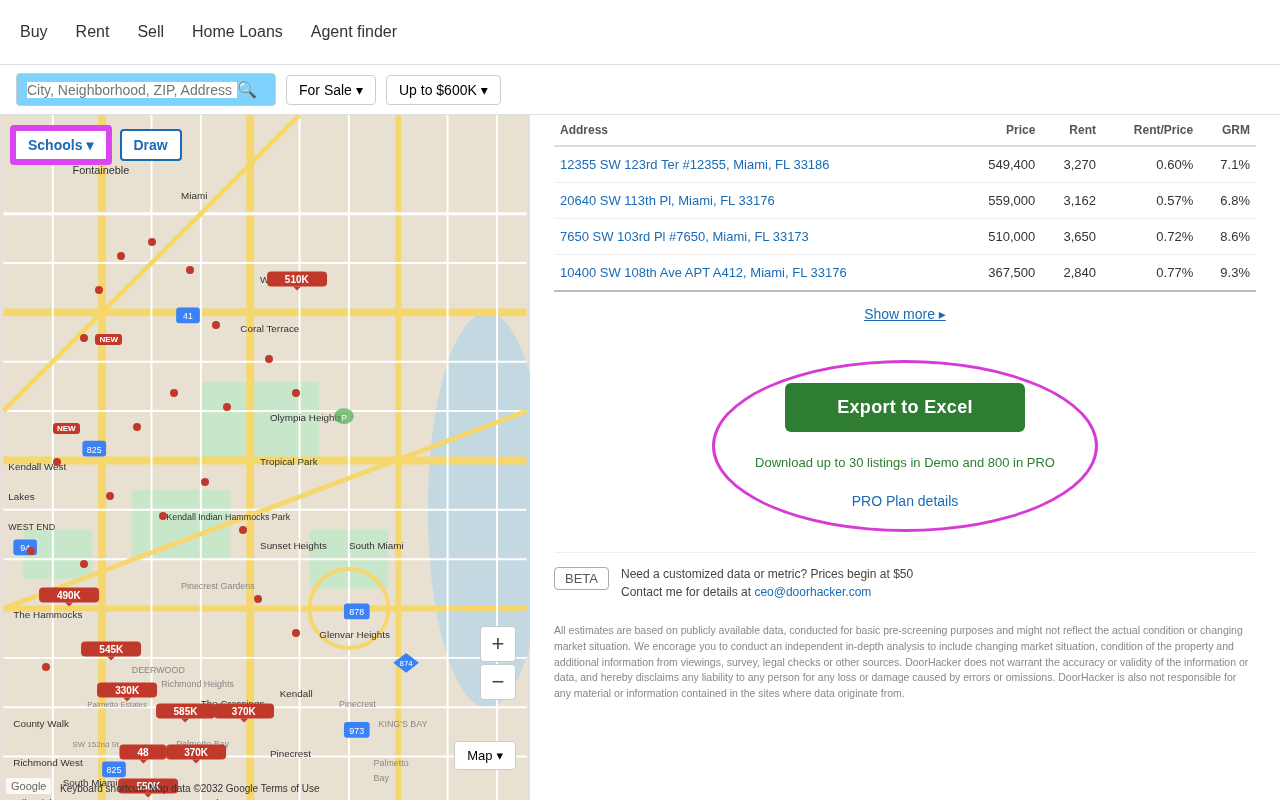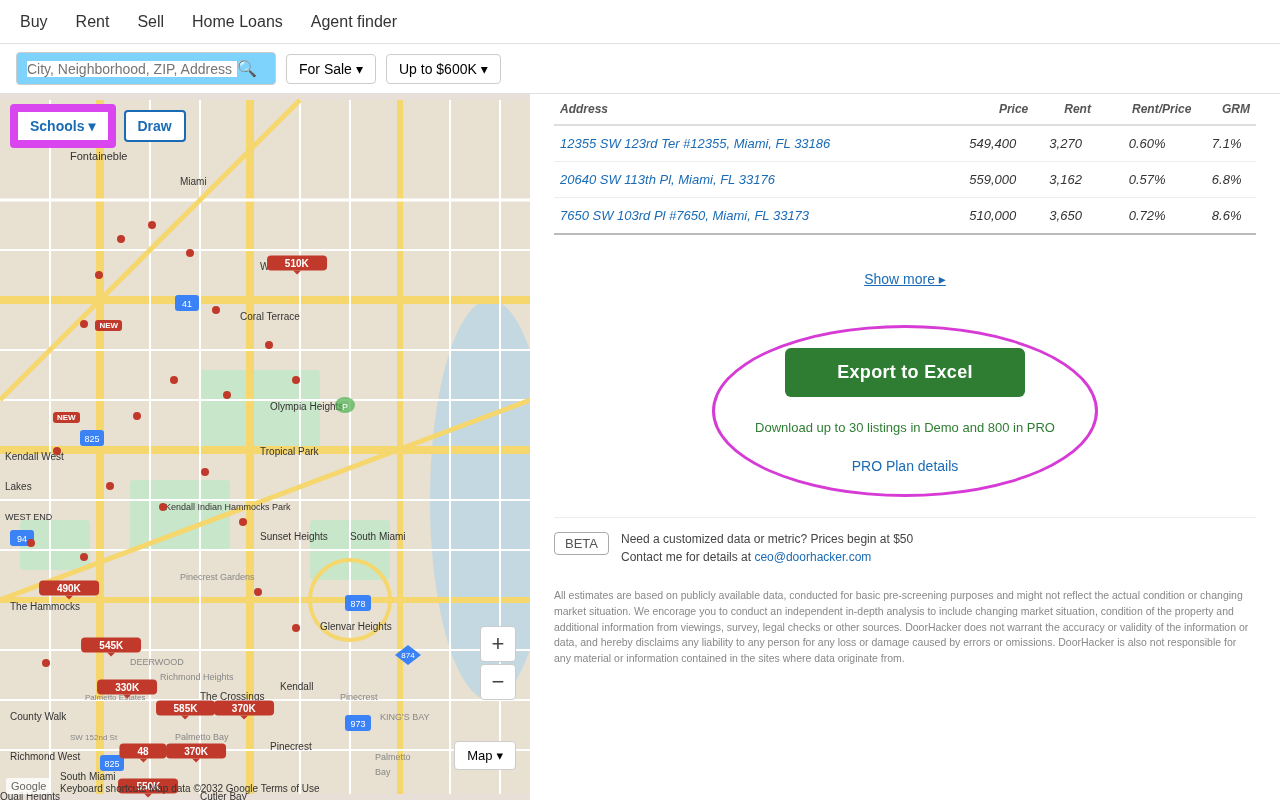--- a/index.html
+++ b/index.html
@@ -1,20 +1,20 @@
 <!DOCTYPE html>
 <html><head>
   <meta charset="utf-8">
   <style>
     * { box-sizing: border-box; margin: 0; padding: 0; }
     body { font-family: Arial, sans-serif; width: 1280px; height: 800px; overflow: hidden; display: flex; flex-direction: column; background: #fff; }
 
     
     .top-nav {
-      display: flex; align-items: center; padding: 0 20px; height: 44px;
+      display: flex; align-items: center; padding: 0 20px; height: 65px;
       border-bottom: 1px solid #e0e0e0; background: #fff; flex-shrink: 0;
     }
     .nav-item {
       margin-right: 28px; font-size: 16px; color: #333; cursor: pointer; font-weight: 500;
     }
 
     
     .search-row {
       display: flex; align-items: center; padding: 8px 16px; background: #fff;
       border-bottom: 1px solid #e0e0e0; flex-shrink: 0; gap: 10px; height: 50px;
@@ -42,21 +42,21 @@
     .map-side {
       flex: 0 0 530px; position: relative; overflow: hidden; background: #e8e0d8;
     }
 
     
     .map-overlay-controls {
       position: absolute; top: 10px; left: 10px; right: 10px;
       display: flex; gap: 8px; align-items: center; justify-content: flex-start;
     }
     .schools-btn {
-      background: #fff; border: 8px solid #d946ef; border-radius: 4px;
+      background: #fff; border: 6px solid #d946ef; border-radius: 4px;
       padding: 6px 12px; font-size: 14px; font-weight: bold; color: #1a6bb5;
       cursor: pointer; display: flex; align-items: center; gap: 4px;
     }
     .draw-btn {
       background: #fff; border: 2px solid #1a6bb5; border-radius: 4px;
       padding: 6px 12px; font-size: 14px; font-weight: bold; color: #1a6bb5;
       cursor: pointer;
     }
 
     .map-zoom-controls {
@@ -97,29 +97,29 @@
       position: absolute; bottom: 6px; left: 60px; right: 80px;
       font-size: 10px; color: #333;
     }
 
     
     .right-panel {
       flex: 1; overflow-y: auto; padding: 0 24px 20px 24px; background: #fff;
     }
 
     
-    .data-table { width: 100%; border-collapse: collapse; margin-bottom: 22px; font-style: italic; }
+    .data-table { width: 100%; border-collapse: collapse; margin-bottom: 0; }
     .data-table thead th {
       font-size: 12px; color: #555; font-weight: 600; padding: 8px 6px;
       border-bottom: 2px solid #ddd; text-align: right; white-space: nowrap;
     }
     .data-table thead th:first-child { text-align: left; }
     .data-table tbody td {
       padding: 10px 6px; font-size: 13px; color: #333;
-      border-bottom: 1px solid #eee; text-align: center;
+      border-bottom: 1px solid #eee; text-align: right;
     }
     .data-table tbody td:first-child { text-align: left; }
     .data-table tbody tr:last-child td { border-bottom: 2px solid #bbb; }
     .listing-link { color: #1a6bb5; text-decoration: none; font-size: 13px; }
 
     .show-more {
       text-align: center; padding: 14px 0 18px; cursor: pointer; color: #1a6bb5;
       font-size: 14px; display: block; width: 100%;
     }
 
@@ -371,20 +371,27 @@
       <td>0.57%</td>
       <td>6.8%</td>
     </tr>
           <tr>
       <td><a href="#" class="listing-link">7650 SW 103rd Pl #7650, Miami, FL 33173</a></td>
       <td>510,000</td>
       <td>3,650</td>
       <td>0.72%</td>
       <td>8.6%</td>
     </tr>
+          <tr>
+      <td><a href="#" class="listing-link">10400 SW 108th Ave APT A412, Miami, FL 33176</a></td>
+      <td>367,500</td>
+      <td>2,840</td>
+      <td>0.77%</td>
+      <td>9.3%</td>
+    </tr>
         </tbody>
     </table>
 
     <a class="show-more" href="#">Show more ▸</a>
 
     <div class="export-section">
       <div class="export-highlight">
         <button class="export-btn">Export to Excel</button>
         <div class="export-subtitle">Download up to 30 listings in Demo and 800 in PRO</div>
         <a href="#" class="pro-plan-link">PRO Plan details</a>

